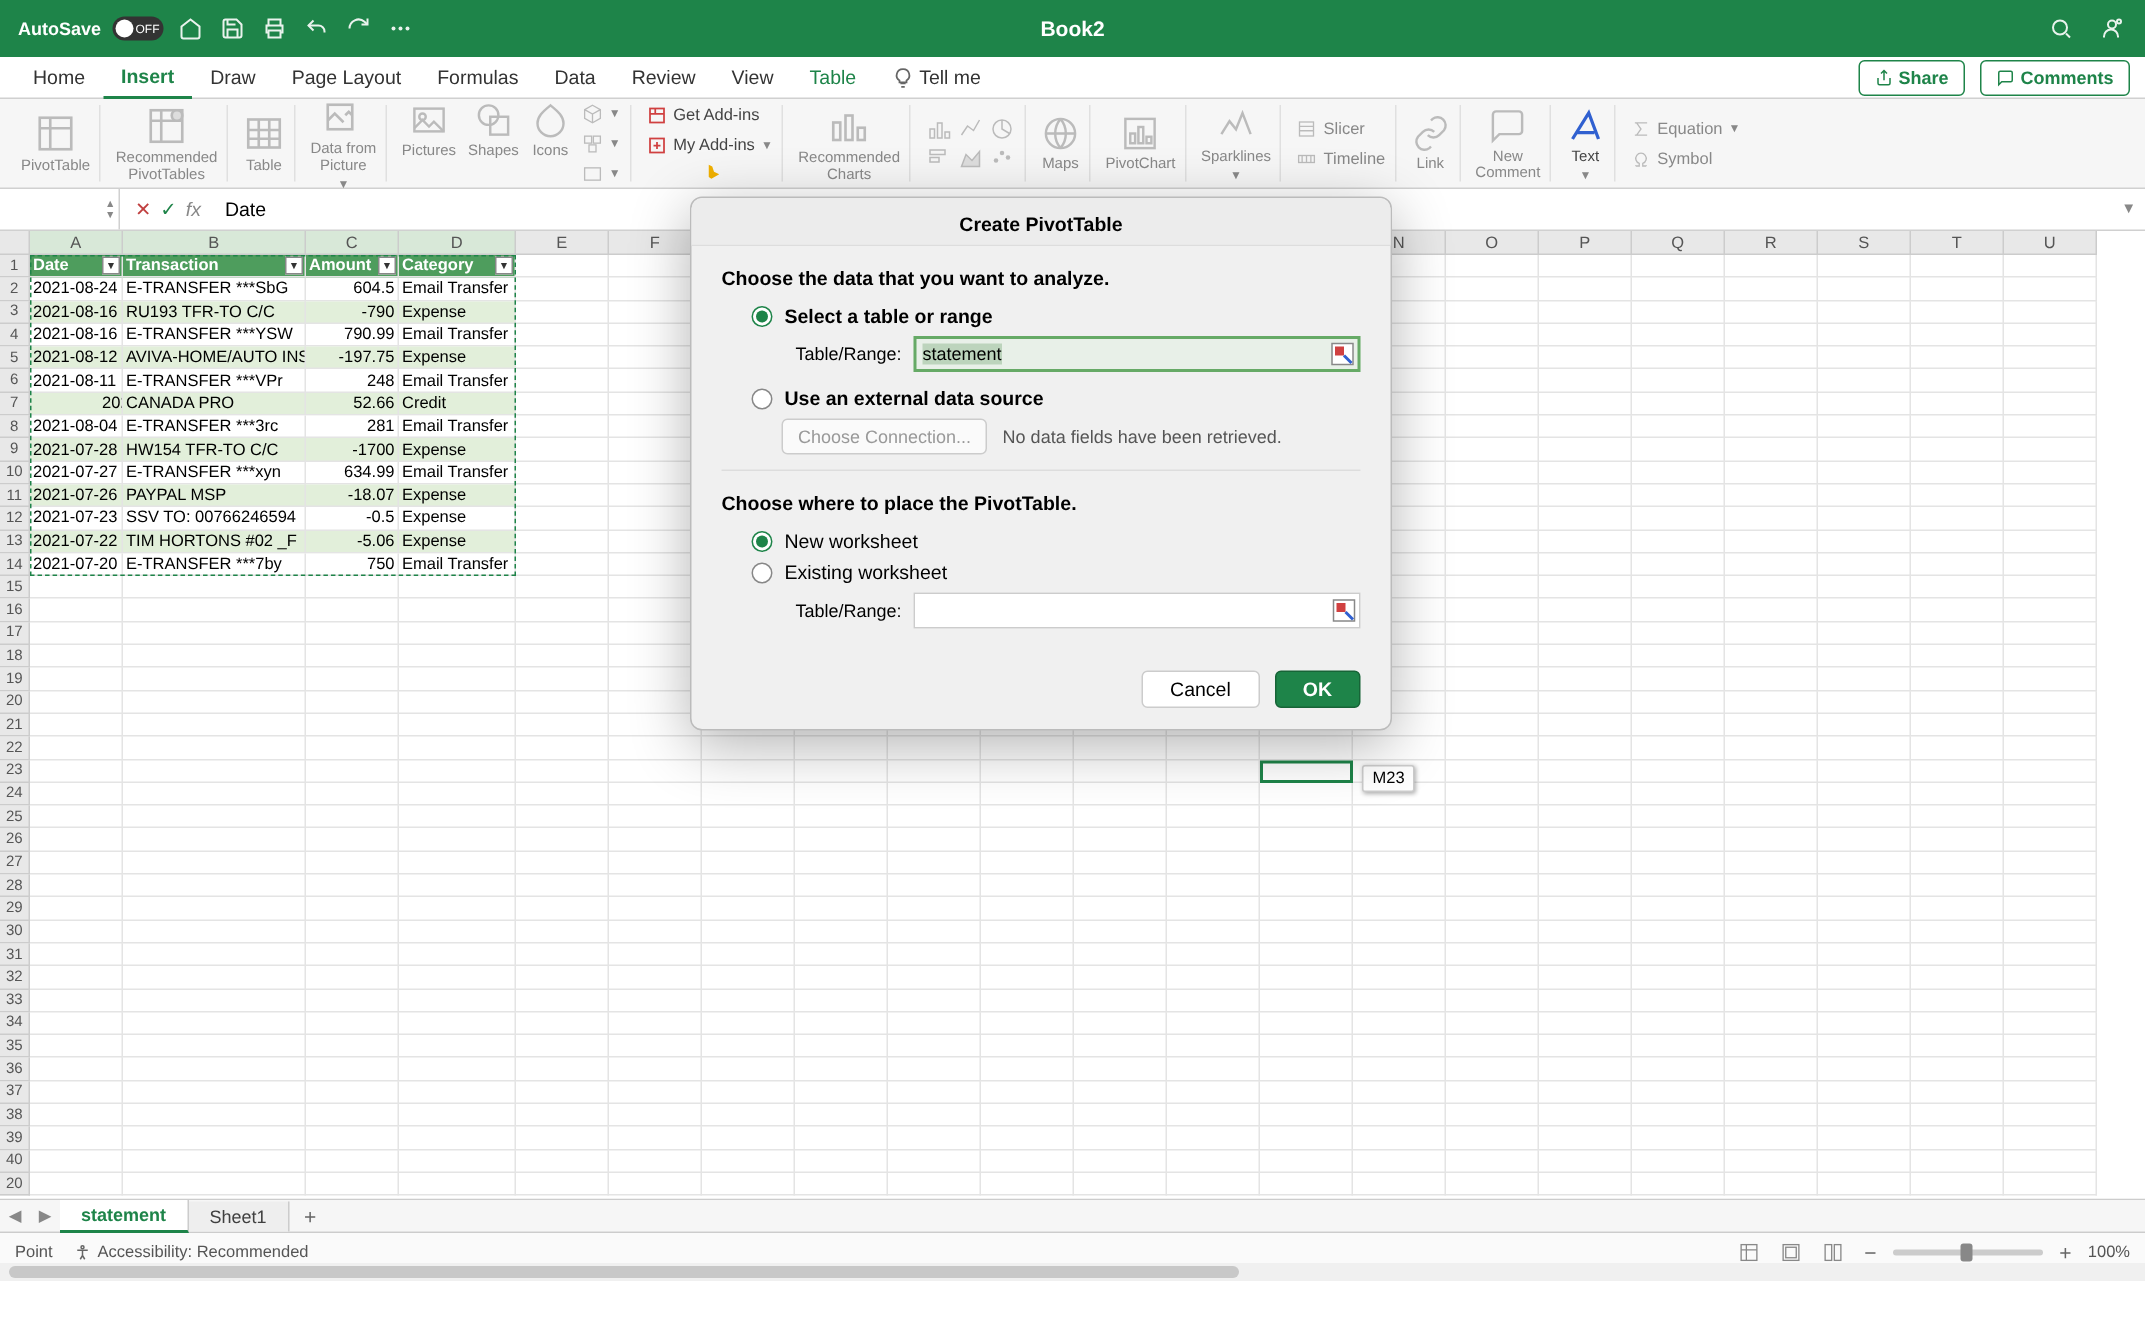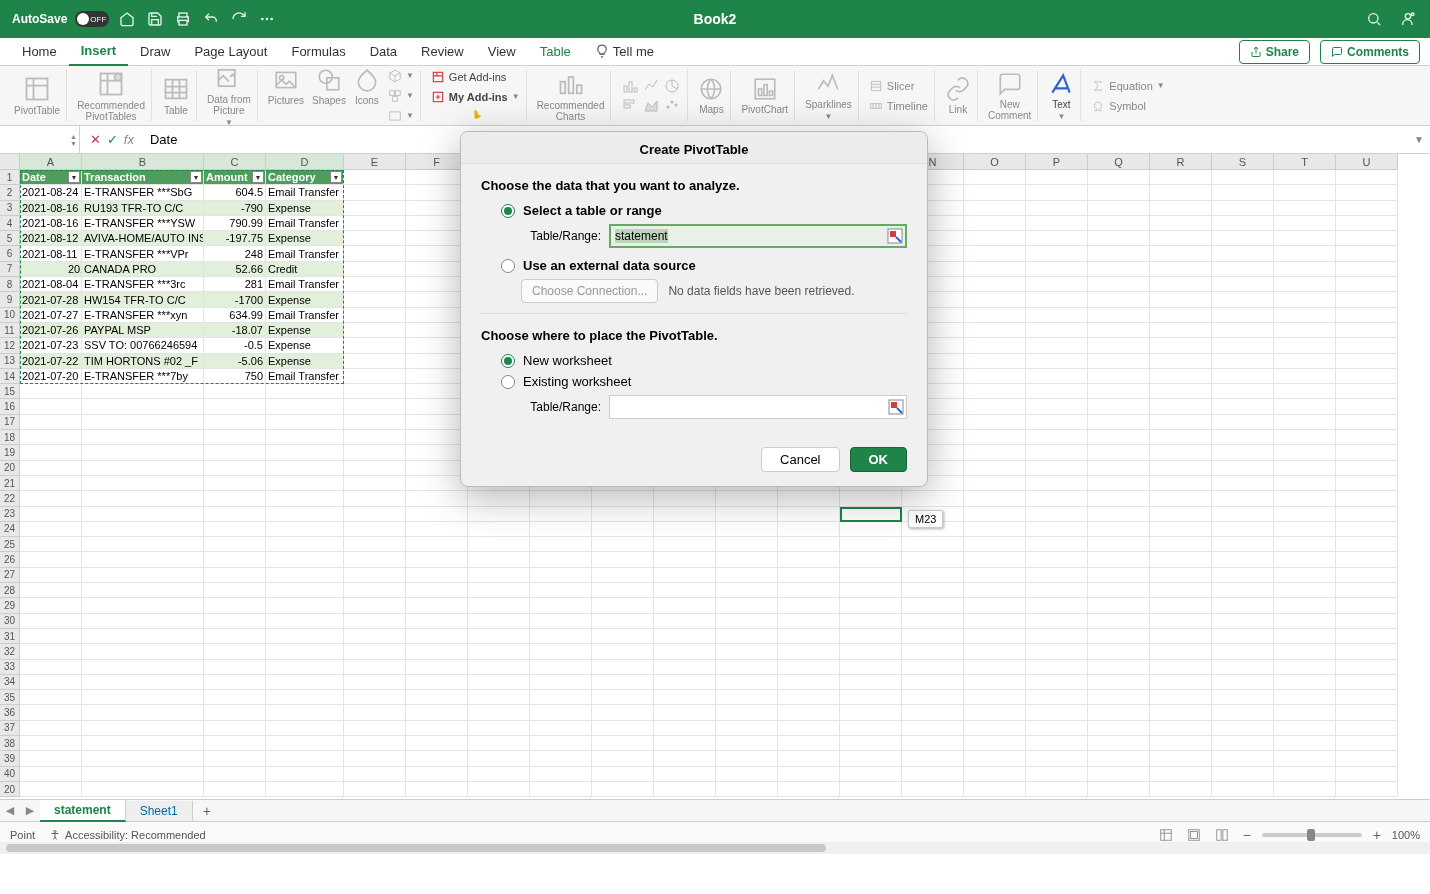--- a/index.html
+++ b/index.html
@@ -15,21 +15,21 @@
 .title-bar-icon { width: 20px; height: 20px; display: inline-flex; align-items: center; justify-content: center; opacity: 0.9; }
 .title-bar-icon svg { width: 16px; height: 16px; }
 .title-center { position: absolute; left: 50%; transform: translateX(-50%); font-size: 14px; font-weight: 600; }
 .title-right { margin-left: auto; display: flex; gap: 14px; }
 
 
 .menu-bar { height: 28px; background: #fff; display: flex; align-items: center; padding: 0 10px; border-bottom: 1px solid #d0d0d0; gap: 0; }
 .menu-tab { padding: 6px 12px; font-size: 13px; color: #333; cursor: pointer; }
 .menu-tab.active { color: #1e8449; font-weight: 600; border-bottom: 2px solid #1e8449; }
 .menu-tab.green { color: #1e8449; }
-.tell-me { display: flex; align-items: flex-start; gap: 4px; }
+.tell-me { display: flex; align-items: flex-end; gap: 4px; }
 .bulb-icon { width: 14px; height: 14px; }
 .menu-right { margin-left: auto; display: flex; gap: 10px; }
 .share-btn, .comments-btn { border: 1px solid #1e8449; color: #1e8449; background: #fff; padding: 4px 10px; border-radius: 4px; font-size: 12px; font-weight: 600; display: inline-flex; align-items: center; gap: 4px; }
 
 
 .ribbon { height: 60px; background:#f6f6f6; border-bottom: 1px solid #d0d0d0; display: flex; align-items: stretch; padding: 4px 8px; gap: 4px; opacity: 1; }
 .ribbon-group { display: flex; flex-direction: column; align-items: center; justify-content: center; padding: 0 6px; border-right: 1px solid #e0e0e0; }
 .ribbon-group.noborder { border-right: none; }
 .ribbon-item { display: flex; flex-direction: column; align-items: center; font-size: 10px; color: #888; gap: 2px; }
 .ribbon-item.enabled { color: #444; }
@@ -90,21 +90,21 @@
 .dialog-choose-btn { border:1px solid #ccc; background:#fafafa; border-radius:4px; padding:4px 10px; font-size:12px; color:#999;}
 .dialog-info-text { font-size:12px; color:#555; }
 .dialog-hr { border:none; border-top:1px solid #ddd; margin:10px 0 14px; }
 .dialog-footer { display:flex; justify-content:flex-end; gap:10px; padding:6px 20px 14px; }
 .btn { padding:4px 18px; border-radius:4px; font-size:13px; border:1px solid #ccc; background:#fff; }
 .btn.primary { background:#1e8449; border-color:#176437; color:#fff; font-weight:600; }
 
 
 .sheet-tabs-bar { height:22px; border-top:1px solid #ccc; display:flex; align-items:center; background:#f6f6f6; }
 .sheet-nav-btn { width:20px; text-align:center; font-size:11px; color:#888; }
-.sheet-tab { padding:3px 14px; font-size:12px; border-right:1px solid #ccc; background:#eee; color:#0369a1; }
+.sheet-tab { padding:3px 14px; font-size:12px; border-right:1px solid #ccc; background:#eee; color:#404040; }
 .sheet-tab.active { background:#fff; color:#1e8449; font-weight:600; border-bottom:2px solid #1e8449; }
 .add-sheet { padding:0 10px; font-size:14px; color:#666;}
 .h-scrollbar { position:absolute; left:0; right:0; bottom:40px; height:12px; background:#f0f0f0;}
 .h-scrollbar-thumb { position:absolute; left:6px; width:820px; height:8px; top:2px; background:#c8c8c8; border-radius:4px;}
 
 .status-bar { height:26px; border-top:1px solid #ccc; display:flex; align-items:center; padding: 0 10px; font-size:11px; color:#555; background:#fafafa;}
 .status-left { display:flex; gap:14px; align-items:center;}
 .status-acc { display:flex; align-items:center; gap:4px;}
 .status-right { margin-left:auto; display:flex; align-items:center; gap:8px;}
 .view-btn { width:20px; height:16px; display:flex;align-items:center;justify-content:center; color:#888;}
@@ -315,21 +315,21 @@
   </div>
   <div class="ribbon-group">
     <div class="ribbon-stack">
       <span class="ribbon-small-btn enabled" style="color:#444;">
         <svg class="ribbon-small-icon" viewBox="0 0 24 24" fill="none" stroke="#d04040" stroke-width="2">
             <rect x="4" y="4" width="16" height="16"></rect>
             <path d="M4 10h16M10 4v6"></path>
           </svg>
         <span>Get Add-ins</span>
       </span>
-      <span class="ribbon-small-btn enabled" style="color:#444;font-weight:bold;">
+      <span class="ribbon-small-btn enabled" style="color:#444;">
         <svg class="ribbon-small-icon" viewBox="0 0 24 24" fill="none" stroke="#d04040" stroke-width="2">
             <rect x="4" y="4" width="16" height="16"></rect>
             <path d="M12 8v8M8 12h8"></path>
           </svg>
         <span>My Add-ins</span> 
           <span class="dropdown-arrow">▼</span>
       </span>
     </div>
     <span class="ribbon-small-btn" style="margin-left:6px;">
         <svg class="ribbon-small-icon" viewBox="0 0 24 24" fill="#f0b000">

